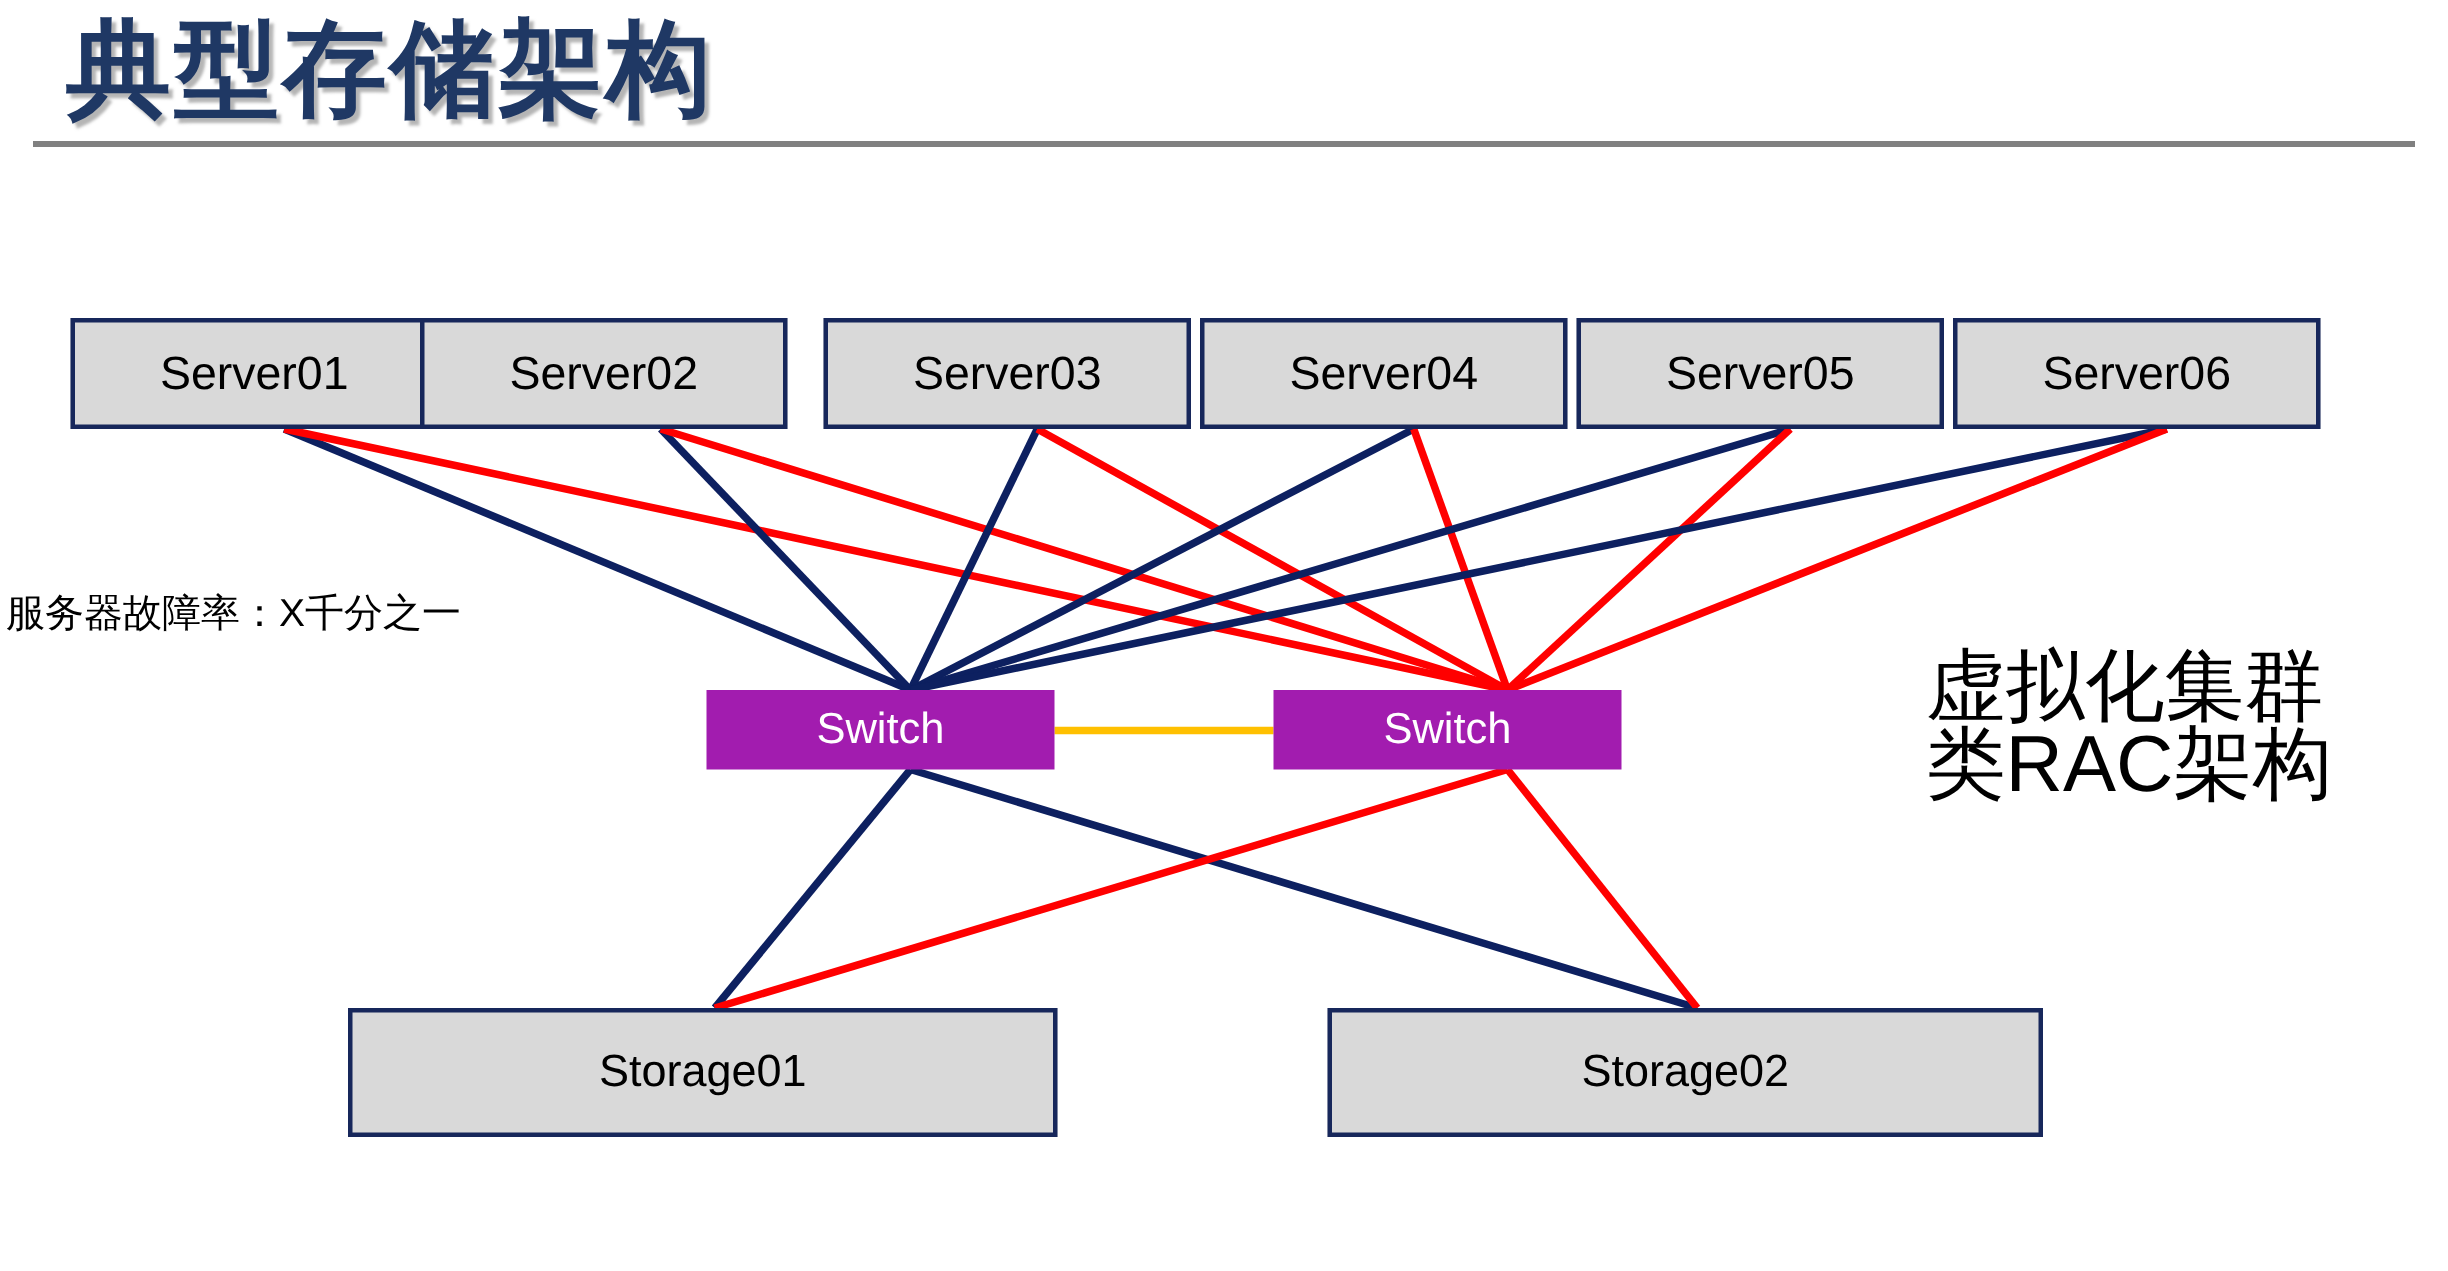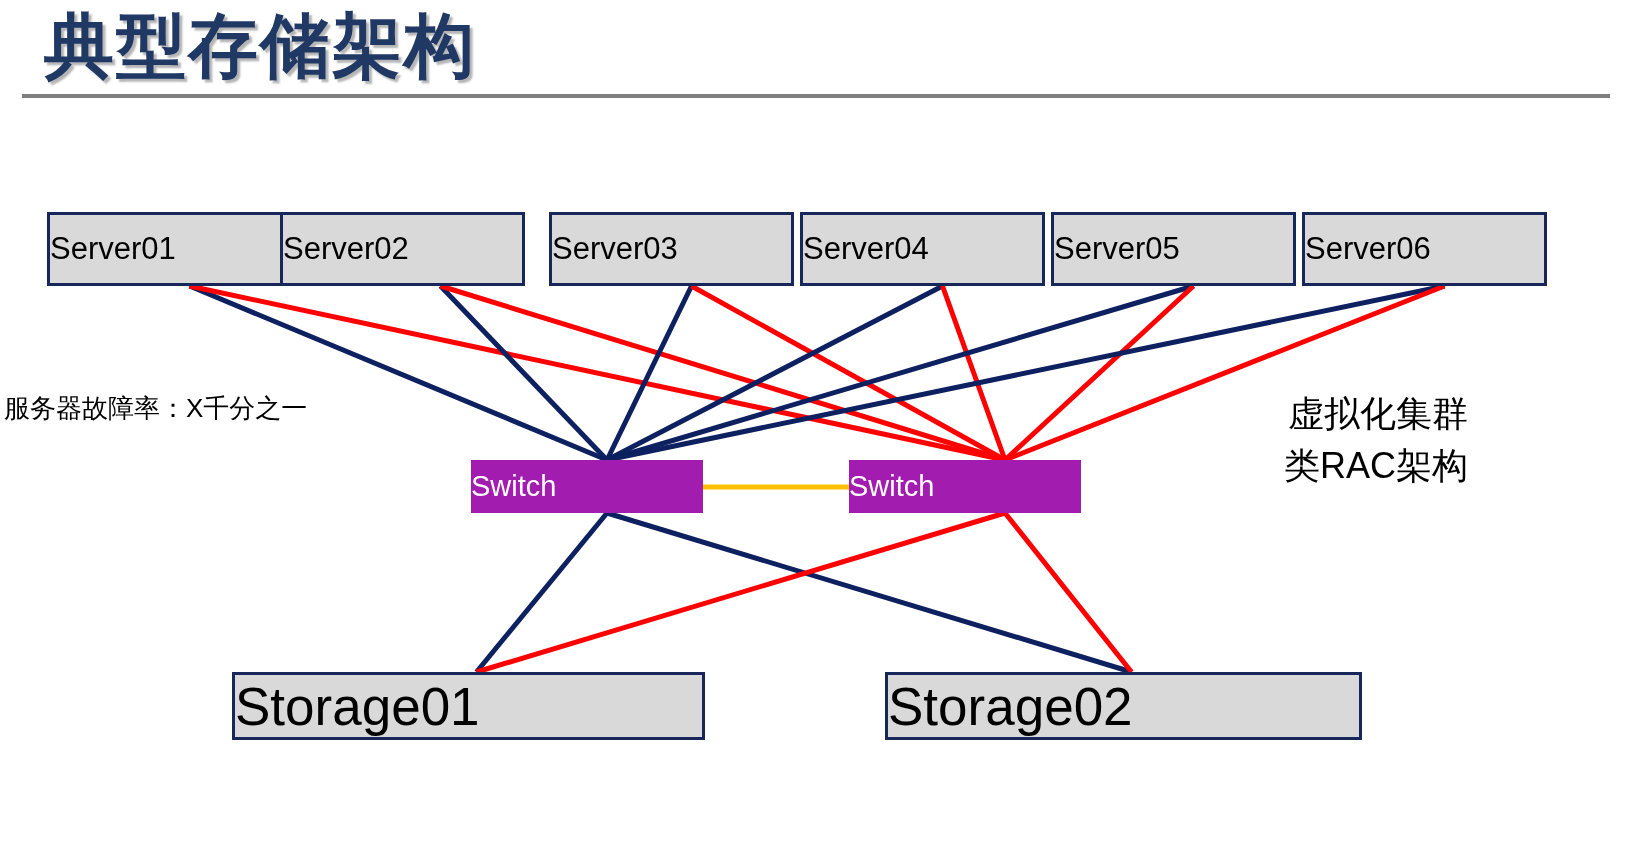--- a/index.html
+++ b/index.html
@@ -48,37 +48,38 @@
     width: 1632px;
     height: 847px;
   }
 
   
   .node {
     position: absolute;
     box-sizing: border-box;
     display: flex;
     align-items: center;
+    justify-content: center;
     white-space: nowrap;
   }
   .node.server {
     background: #D9D9D9;
     border: 3px solid #17275B;
     font-size: 31px;
     color: #000000;
     height: 74px;
     width: 245px;
     top: 212px;
   }
   .node.storage {
     background: #D9D9D9;
     border: 3px solid #17275B;
-    font-size: 53px;
+    font-size: 30px;
     color: #000000;
-    height: 68px;
+    height: 86px;
     top: 672px;
   }
   .node.switch {
     background: #a21caf;
     border: none;
     color: #FFFFFF;
     font-size: 29px;
     height: 53px;
     width: 232px;
     top: 460px;
@@ -97,24 +98,23 @@
     line-height: 40px;
   }
   #note-storage {
     left: 4px;
     top: 750px;
     font-size: 30px;
     line-height: 40px;
   }
   #note-cluster {
     left: 1284px;
-    top: 388px;
-    font-size: 36px;
+    top: 432px;
+    font-size: 53px;
     line-height: 52px;
-    text-align: right;
   }
   #note-cluster div { white-space: nowrap; }
 </style>
 </head>
 <body>
 
 <div id="slide">
 
   <div id="title">典型存储架构</div>
   <div id="title-rule"></div>

